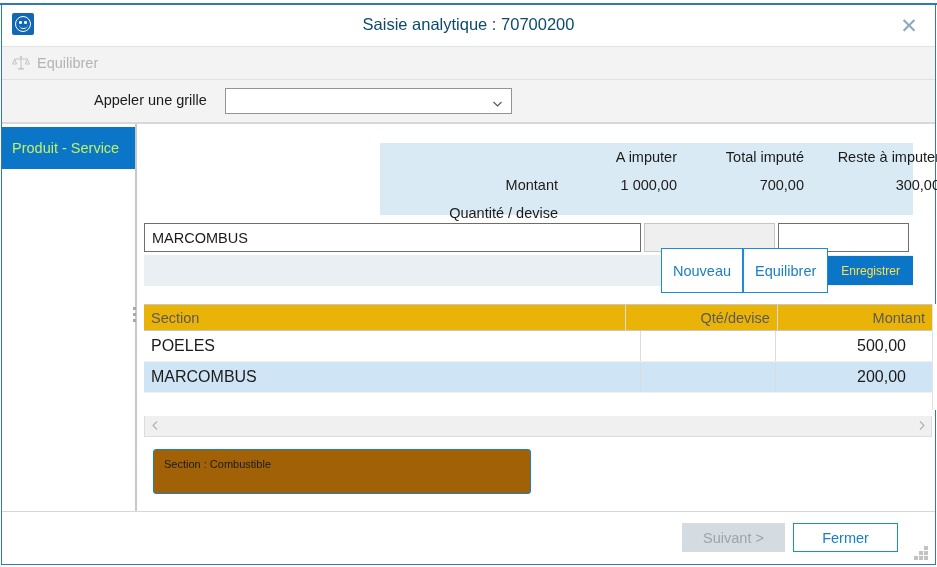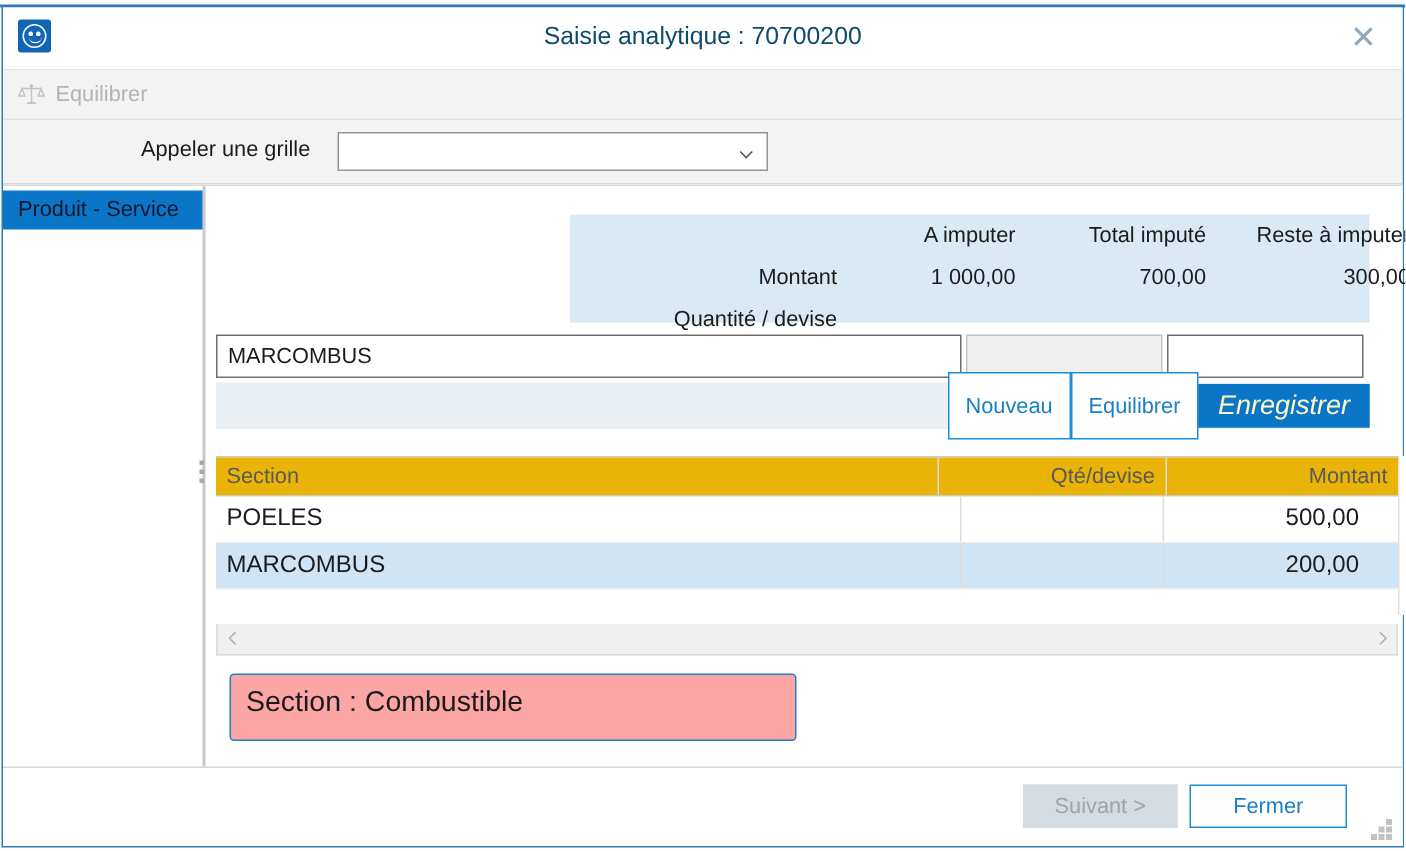--- a/index.html
+++ b/index.html
@@ -204,23 +204,23 @@
   
   .left-panel {
     width: 134px;
     flex: 0 0 134px;
     background: #ffffff;
     border-right: 1px solid #c8c8c8;
     box-sizing: border-box;
     padding-top: 3px;
   }
   .tab-item {
-    height: 26px;
+    height: 42px;
     background: #0b76c8;
-    color: #0f172a;
+    color: #bef264;
     font-size: 14.5px;
     display: flex;
     align-items: center;
     padding-left: 10px;
     box-sizing: border-box;
     cursor: pointer;
   }
 
   
   .v-splitter {
@@ -322,28 +322,27 @@
     align-items: center;
     justify-content: center;
     box-sizing: border-box;
     cursor: pointer;
   }
   .btn-f {
     height: 29px;
     padding: 0 12px;
     background: #0b76c8;
     border: 1px solid #0b76c8;
-    color: #fef9c3;
-    font-size: 18px;
+    color: #fde047;
+    font-size: 12px;
     display: flex;
     align-items: center;
     justify-content: center;
     box-sizing: border-box;
     cursor: pointer;
-    font-style: italic;
   }
 
   
   .grid {
     position: absolute;
     left: 7px; top: 180px;
     width: 788px;
     border-top: 1px solid #c8c8c8;
     box-sizing: border-box;
   }
@@ -425,23 +424,23 @@
   .hsb-left { left: 1px; }
   .hsb-right { right: 1px; }
 
   
   .note-box {
     position: absolute;
     left: 16px; top: 325px;
     width: 378px; height: 45px;
     border: 1px solid #1b7fc4;
     border-radius: 3px;
-    background: #fca5a5;
-    box-sizing: border-box;
-    font-size: 19px;
+    background: #a16207;
+    box-sizing: border-box;
+    font-size: 11px;
     color: #1b1b1b;
     padding: 8px 0 0 10px;
   }
 
   
   .footer {
     position: absolute;
     left: 0; right: 0; bottom: 0;
     height: 52px;
     background: #ffffff;

